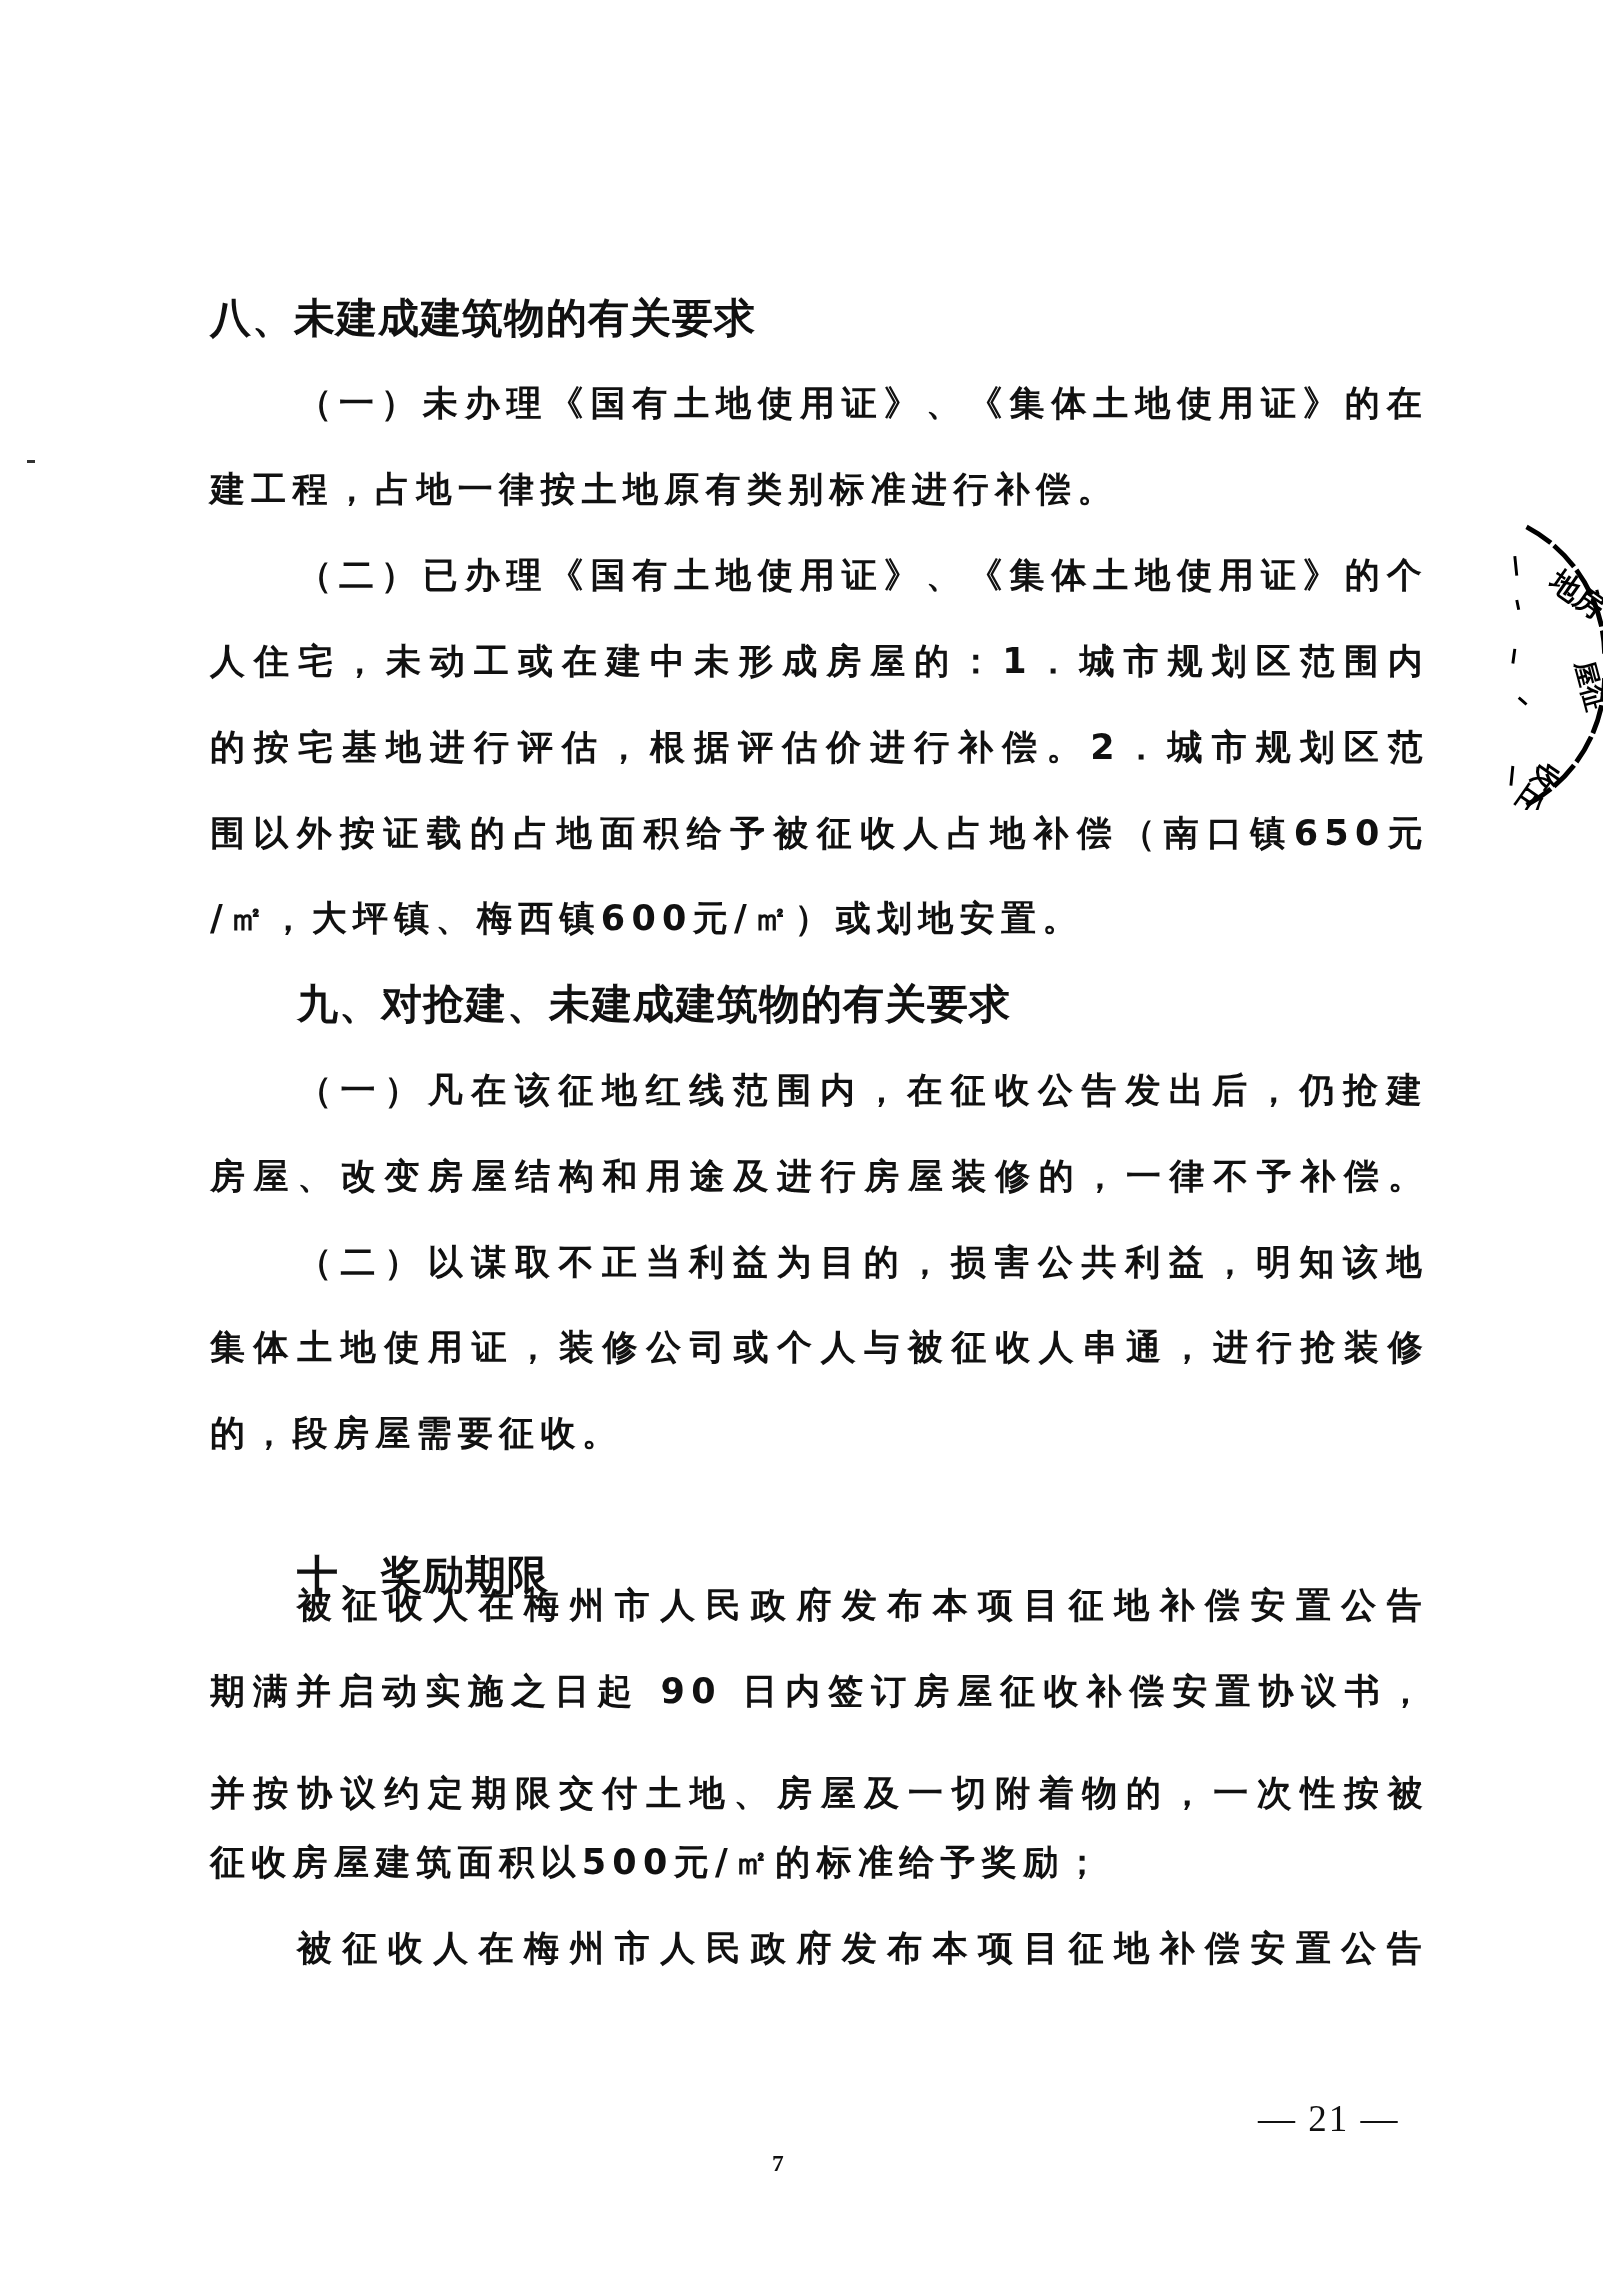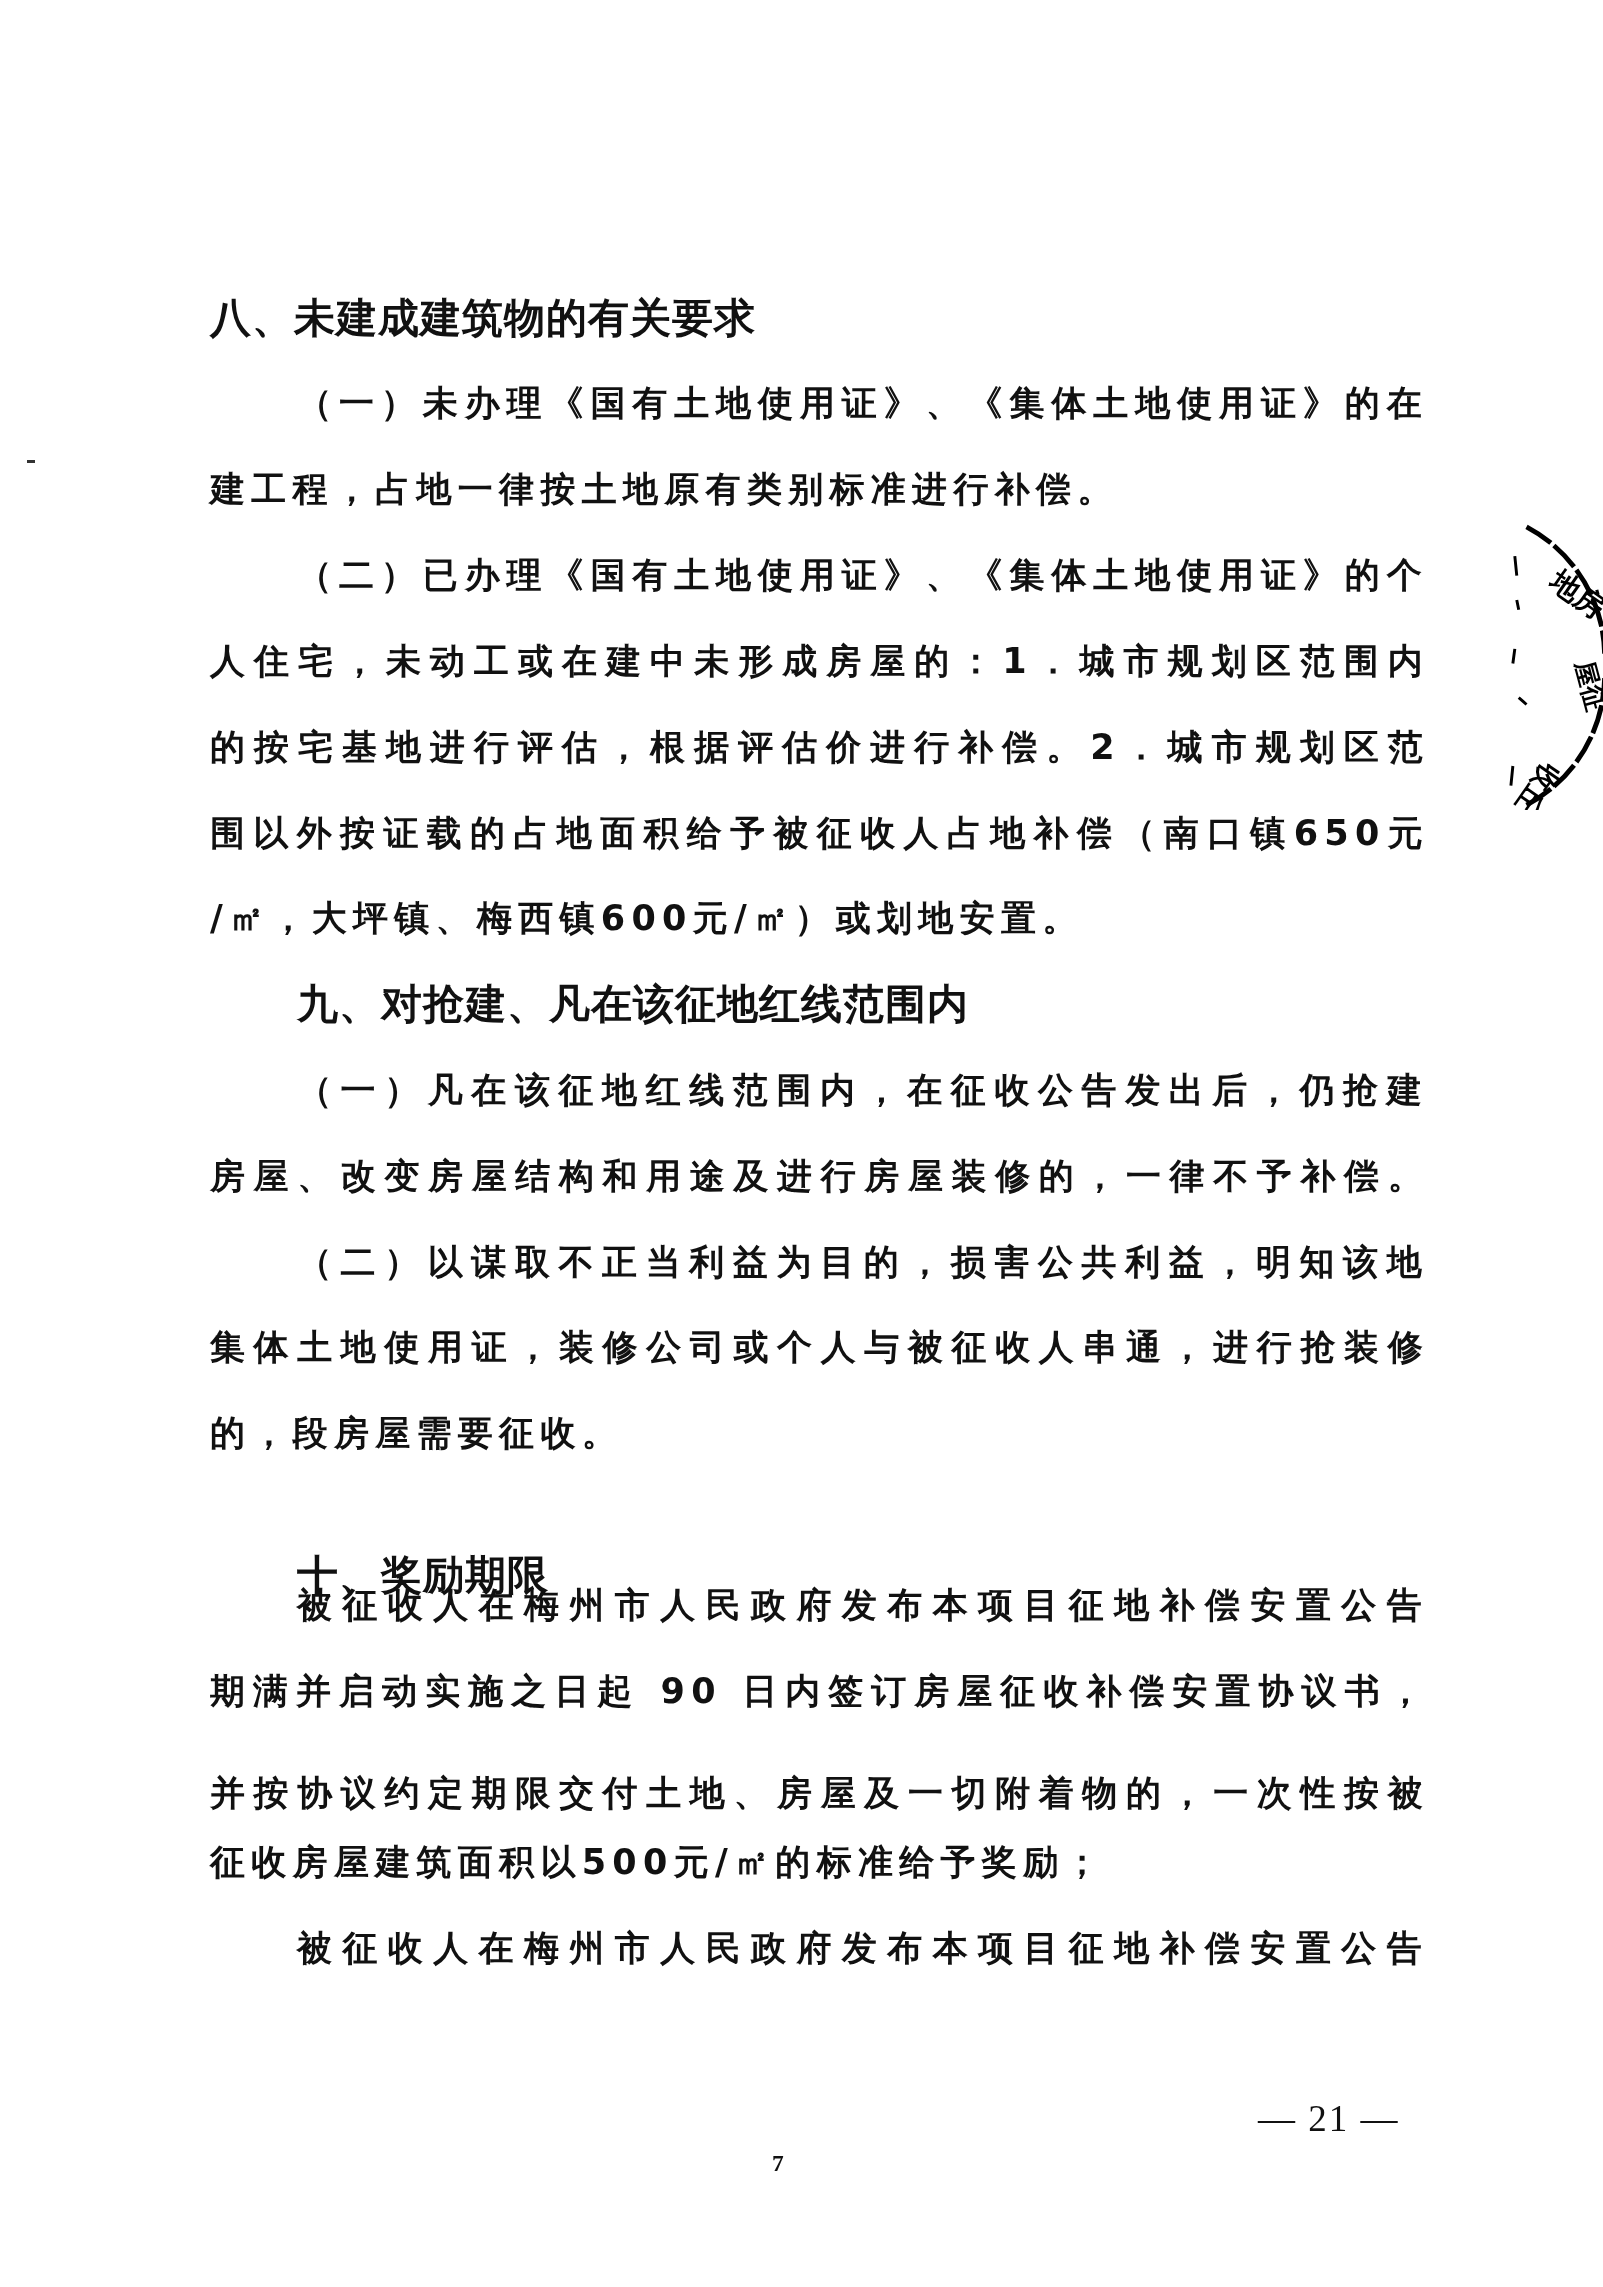--- a/index.html
+++ b/index.html
@@ -37,21 +37,21 @@
 
 <div class="line heading" style="top:291px;">八、未建成建筑物的有关要求</div>
 <div class="line indent just" style="top:376px;">（一）未办理《国有土地使用证》、《集体土地使用证》的在</div>
 <div class="line" style="top:462px;">建工程，占地一律按土地原有类别标准进行补偿。</div>
 <div class="line indent just" style="top:548px;">（二）已办理《国有土地使用证》、《集体土地使用证》的个</div>
 <div class="line just full" style="top:634px;">人住宅，未动工或在建中未形成房屋的：1．城市规划区范围内</div>
 <div class="line just full" style="top:720px;">的按宅基地进行评估，根据评估价进行补偿。2．城市规划区范</div>
 <div class="line just full" style="top:806px;">围以外按证载的占地面积给予被征收人占地补偿（南口镇650元</div>
 <div class="line" style="top:891px;">/㎡，大坪镇、梅西镇600元/㎡）或划地安置。</div>
 
-<div class="line heading indent" style="top:977px;">九、对抢建、凡在该征地红线范围内</div>
+<div class="line heading indent" style="top:977px;">九、对抢建、未建成建筑物的有关要求</div>
 <div class="line indent just" style="top:1063px;">（一）凡在该征地红线范围内，在征收公告发出后，仍抢建</div>
 <div class="line just full" style="top:1149px;">房屋、改变房屋结构和用途及进行房屋装修的，一律不予补偿。</div>
 <div class="line indent just" style="top:1235px;">（二）以谋取不正当利益为目的，损害公共利益，明知该地</div>
 <div class="line just full" style="top:1320px;">集体土地使用证，装修公司或个人与被征收人串通，进行抢装修</div>
 <div class="line" style="top:1406px;">的，段房屋需要征收。</div>
 
 <div class="line heading indent" style="top:1548px;">十、奖励期限</div>
 <div class="line indent just" style="top:1578px;">被征收人在梅州市人民政府发布本项目征地补偿安置公告</div>
 <div class="line just full" style="top:1664px;">期满并启动实施之日起 90 日内签订房屋征收补偿安置协议书，</div>
 <div class="line just full" style="top:1750px;margin-top:16px;">并按协议约定期限交付土地、房屋及一切附着物的，一次性按被</div>

